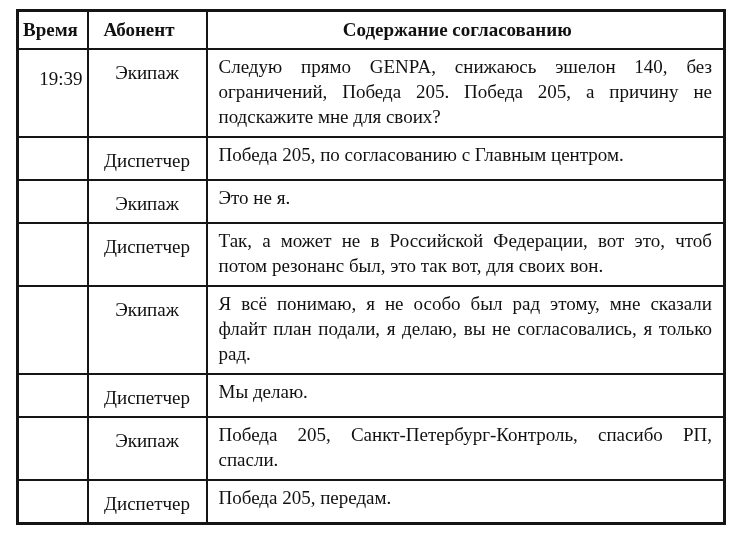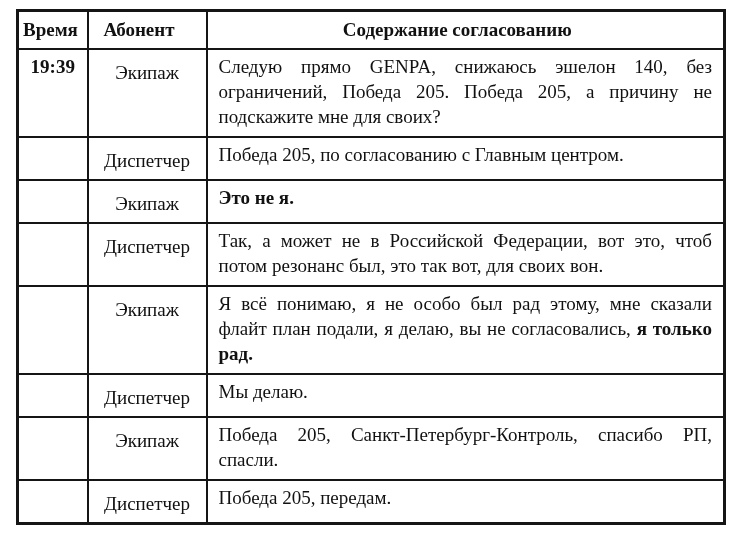--- a/index.html
+++ b/index.html
@@ -35,35 +35,34 @@
   }
   table.radio-table {
     border: 3px solid #151515;
   }
   th.hdr {
     font-weight: bold;
     text-align: center;
     padding: 5px 20px 6px 4px;
   }
   td.time-cell {
-    text-align: center;
-    padding: 4px 4px 6px 4px;
+    text-align: right;
+    padding: 16px 4px 6px 4px;
     white-space: nowrap;
-    font-weight: bold;
   }
   td.party-cell {
     text-align: center;
     padding: 10px 4px 6px 4px;
   }
   td.content-cell {
     text-align: justify;
     padding: 4px 11px 7px 11px;
   }
   td.content-cell .run-bold {
-    font-weight: bold;
+    font-weight: normal;
   }
 </style>
 </head>
 <body>
 
 <div class="page">
   <table class="radio-table">
     <colgroup>
       <col class="col-time">
       <col class="col-party">

